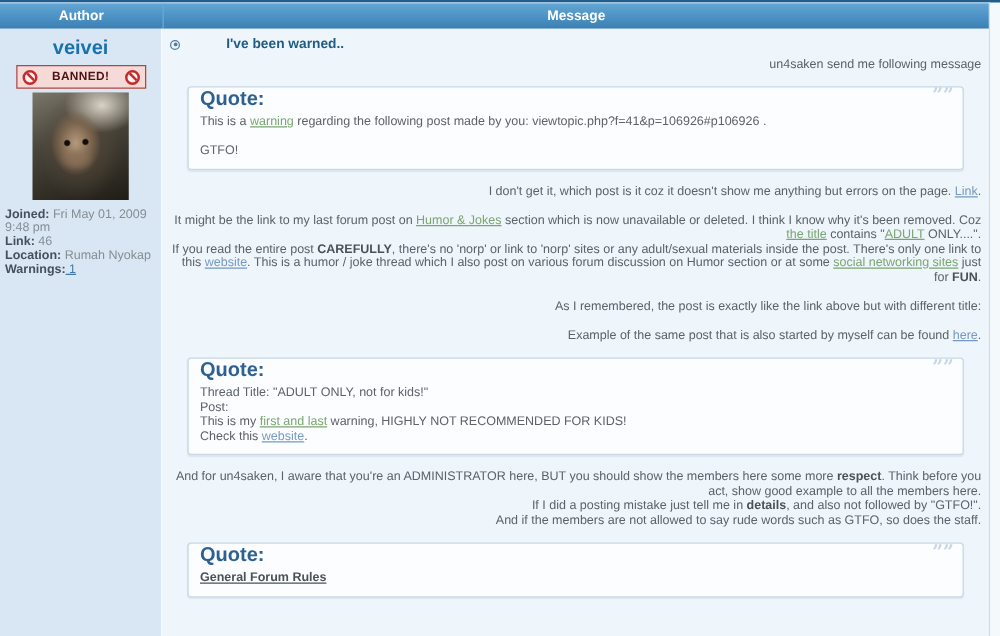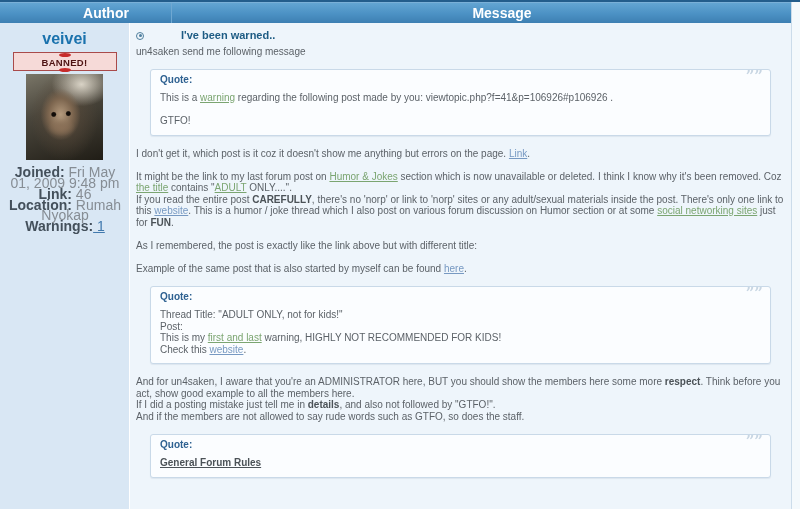--- a/index.html
+++ b/index.html
@@ -4,65 +4,65 @@
 <style>
   html,body{margin:0;padding:0;width:800px;height:509px;overflow:hidden;
     background:#f4f9fc;font-family:"Liberation Sans","DejaVu Sans",sans-serif;}
   .page{width:800px;height:509px;display:flex;flex-direction:column;}
   .topline{height:2px;background:#235d8c;}
   .table{flex:1;display:flex;flex-direction:column;width:791px;
     border-right:1px solid #ccdcea;background:#eef5fb;}
   
   .thead{display:flex;height:20px;border-top:1px solid #7ab0d8;
     background:linear-gradient(180deg,#63a5d3 0%,#4b91c4 55%,#3d7fb2 100%);}
-  .th{color:#fff;font-weight:bold;font-size:14px;line-height:20px;text-align:center;padding-left:41px;}
+  .th{color:#fff;font-weight:bold;font-size:11px;line-height:20px;text-align:center;}
   .th-author{width:130px;border-right:1px solid #6fa8d2;}
   .th-message{flex:1;}
   
   .tbody{flex:1;display:flex;min-height:0;}
   .author-cell{width:130px;background:#d9e7f4;border-right:1px solid #ffffff;
     text-align:center;padding-top:5px;box-sizing:border-box;}
   .message-cell{flex:1;background:#eef5fb;padding:4px 6px;box-sizing:border-box;
     font-size:10px;line-height:11.5px;color:#5c6268;text-align:left;}
   
   .username{display:block;font-size:16px;font-weight:bold;color:#1a72ad;
     text-decoration:none;margin:2px 0 4px;}
   .banned{width:104px;height:19px;margin:0 auto 3px;background:#f6dad8;
     border:1px solid #a94a4a;display:flex;align-items:center;
-    justify-content:space-between;padding:0 4px;box-sizing:border-box;flex-direction:column;}
+    justify-content:space-between;padding:0 4px;box-sizing:border-box;}
   .banned-text{font-size:9.5px;font-weight:bold;color:#4d1212;letter-spacing:.3px;}
   .no-icon{position:relative;width:12px;height:12px;border:2px solid #c62b2b;
     border-radius:50%;background:#fdf4f3;display:inline-block;box-sizing:border-box;overflow:hidden;}
   .no-slash{position:absolute;left:-2px;top:3px;width:14px;height:2.4px;
     background:#c62b2b;transform:rotate(45deg);}
   .avatar{width:77px;height:86px;margin:1px auto 7px;
     background:
      radial-gradient(circle 3px at 36% 47%, #120d09 60%, rgba(18,13,9,0) 100%),
      radial-gradient(circle 3px at 55% 46%, #120d09 60%, rgba(18,13,9,0) 100%),
      radial-gradient(ellipse 14px 9px at 46% 62%, #8a7057 0%, rgba(138,112,87,0) 100%),
      radial-gradient(ellipse 20px 26px at 45% 47%, #b49a7d 0%, #7d664f 60%, rgba(125,102,79,0) 100%),
      radial-gradient(ellipse 30px 22px at 72% 12%, #d9d3c6 0%, rgba(217,211,198,0) 100%),
      radial-gradient(ellipse 34px 44px at 50% 50%, #57493a 0%, rgba(87,73,58,0) 100%),
      linear-gradient(160deg,#7a7668 0%,#4a463c 40%,#201d16 100%);}
-  .details{text-align:center;padding:0 3px 0 4px;font-size:14px;line-height:10.5px;color:#868d94;}
+  .details{text-align:left;padding:0 3px 0 4px;font-size:10px;line-height:10.5px;color:#868d94;}
   .detail{margin:0 0 0.5px;}
   .dlbl{font-weight:bold;color:#44505b;}
   .dval{color:#868d94;}
   .dlink{color:#4179ad;text-decoration:underline;}
   
   .title-row{margin:3px 0 4px;display:flex;align-items:center;}
   .post-icon{width:8px;height:8px;border:1px solid #4f7f9e;border-radius:50%;
     display:inline-flex;align-items:center;justify-content:center;margin-right:4px;box-sizing:border-box;}
   .post-icon i{width:3px;height:3px;background:#4f7f9e;border-radius:50%;}
   .post-title{font-size:11px;font-weight:bold;color:#1e5c84;padding-left:33px;}
-  .para{margin:0 0 11.5px;}
+  .para{margin:0 0 11.5px;text-align:right;}
   .quote{position:relative;margin:3px 14px 12px;background:#fbfdff;
     border:1px solid #c9d9e8;border-radius:3px;padding:4px 26px 8px 9px;
     box-shadow:0 1px 1px rgba(120,150,175,.15);}
-  .qlabel{font-size:10px;font-weight:bold;color:#2e6191;margin-bottom:7px;}
+  .qlabel{font-size:16px;font-weight:bold;color:#2e6191;margin-bottom:7px;}
   .qglyph{position:absolute;top:1px;right:7px;color:#c8d6e3;
     font-family:"DejaVu Serif",serif;font-size:15px;font-weight:bold;}
   .qcontent{color:#5c6268;}
   .b{font-weight:bold;color:#4b5257;}
   .bu{font-weight:bold;color:#4b5257;text-decoration:underline;margin-top:47px;}
   a.lb{color:#7799c2;text-decoration:underline;}
   a.lg{color:#7ba571;text-decoration:underline;}
 </style>
 </head>
 <body>

